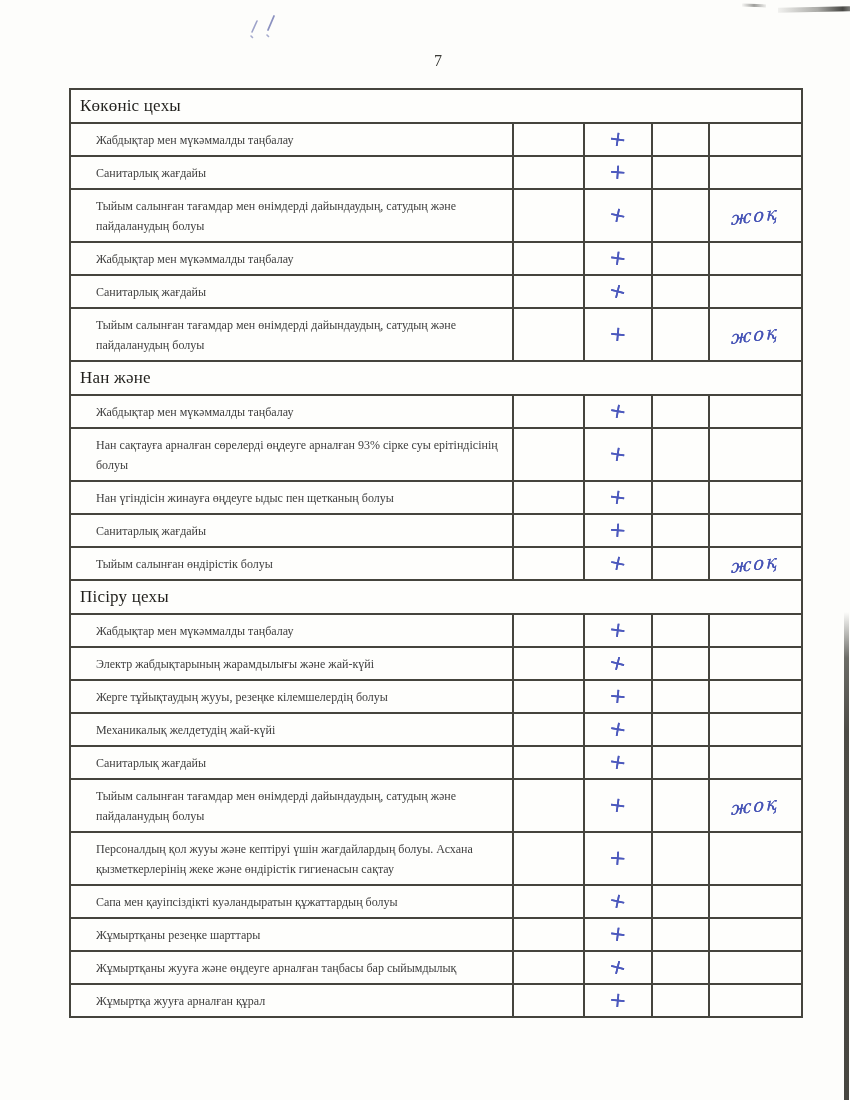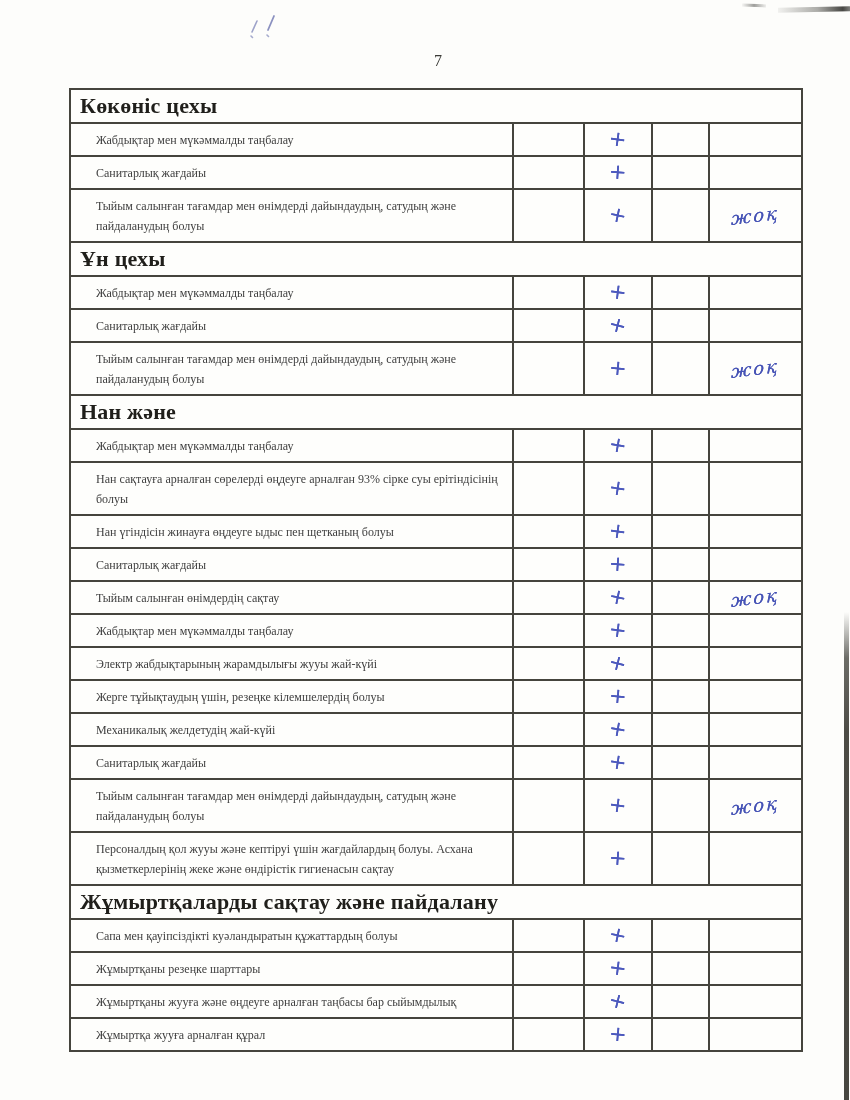--- a/index.html
+++ b/index.html
@@ -33,21 +33,21 @@
   table.checklist{
     position:absolute;top:88px;left:69px;width:732px;
     border-collapse:collapse;table-layout:fixed;
   }
   table.checklist td{
     border:2px solid #45443d;
     vertical-align:middle;
     background:#fefefc;
   }
   tr.section-row td{
-    font-weight:bold;font-size:22px;color:#201f1b;
+    font-weight:normal;font-size:17px;color:#201f1b;
     padding:5px 25px 6px 9px;line-height:21px;
     letter-spacing:.2px;
   }
   td.label-cell{
     font-size:12px;color:#404040;
     padding:6px 9px 5px 25px;line-height:20px;
   }
   td.blank-cell{}
   td.check-cell{text-align:center;}
   .check-mark{
@@ -109,23 +109,20 @@
         <td class="blank-cell"></td>
         <td class="note-cell"></td>
       </tr>
       <tr class="item-row">
         <td class="label-cell">Тыйым салынған тағамдар мен өнімдерді дайындаудың, сатудың және пайдаланудың болуы</td>
         <td class="blank-cell"></td>
         <td class="check-cell"><span class="check-mark" style="transform: rotate(12deg);">+</span></td>
         <td class="blank-cell"></td>
         <td class="note-cell"><span class="note-mark">жоқ</span></td>
       </tr>
-      <tr class="section-row">
-        <td colspan="5">Ұн цехы</td>
-      </tr>
       <tr class="item-row">
         <td class="label-cell">Жабдықтар мен мүкәммалды таңбалау</td>
         <td class="blank-cell"></td>
         <td class="check-cell"><span class="check-mark" style="transform: rotate(7deg);">+</span></td>
         <td class="blank-cell"></td>
         <td class="note-cell"></td>
       </tr>
       <tr class="item-row">
         <td class="label-cell">Санитарлық жағдайы</td>
         <td class="blank-cell"></td>
@@ -165,42 +162,45 @@
         <td class="note-cell"></td>
       </tr>
       <tr class="item-row">
         <td class="label-cell">Санитарлық жағдайы</td>
         <td class="blank-cell"></td>
         <td class="check-cell"><span class="check-mark" style="transform: rotate(4deg);">+</span></td>
         <td class="blank-cell"></td>
         <td class="note-cell"></td>
       </tr>
       <tr class="item-row">
-        <td class="label-cell">Тыйым салынған өнімдердің сақтау</td>
+        <td class="label-cell">Тыйым салынған өндірістік болуы</td>
         <td class="blank-cell"></td>
         <td class="check-cell"><span class="check-mark" style="transform: rotate(12deg);">+</span></td>
         <td class="blank-cell"></td>
         <td class="note-cell"><span class="note-mark">жоқ</span></td>
       </tr>
+      <tr class="section-row">
+        <td colspan="5">Пісіру цехы</td>
+      </tr>
       <tr class="item-row">
         <td class="label-cell">Жабдықтар мен мүкәммалды таңбалау</td>
         <td class="blank-cell"></td>
         <td class="check-cell"><span class="check-mark" style="transform: rotate(7deg);">+</span></td>
         <td class="blank-cell"></td>
         <td class="note-cell"></td>
       </tr>
       <tr class="item-row">
-        <td class="label-cell">Электр жабдықтарының жарамдылығы жууы жай-күйі</td>
+        <td class="label-cell">Электр жабдықтарының жарамдылығы және жай-күйі</td>
         <td class="blank-cell"></td>
         <td class="check-cell"><span class="check-mark" style="transform: rotate(14deg);">+</span></td>
         <td class="blank-cell"></td>
         <td class="note-cell"></td>
       </tr>
       <tr class="item-row">
-        <td class="label-cell">Жерге тұйықтаудың үшін, резеңке кілемшелердің болуы</td>
+        <td class="label-cell">Жерге тұйықтаудың жууы, резеңке кілемшелердің болуы</td>
         <td class="blank-cell"></td>
         <td class="check-cell"><span class="check-mark" style="transform: rotate(5deg);">+</span></td>
         <td class="blank-cell"></td>
         <td class="note-cell"></td>
       </tr>
       <tr class="item-row">
         <td class="label-cell">Механикалық желдетудің жай-күйі</td>
         <td class="blank-cell"></td>
         <td class="check-cell"><span class="check-mark" style="transform: rotate(10deg);">+</span></td>
         <td class="blank-cell"></td>
@@ -219,23 +219,20 @@
         <td class="check-cell"><span class="check-mark" style="transform: rotate(8deg);">+</span></td>
         <td class="blank-cell"></td>
         <td class="note-cell"><span class="note-mark">жоқ</span></td>
       </tr>
       <tr class="item-row">
         <td class="label-cell">Персоналдың қол жууы және кептіруі үшін жағдайлардың болуы. Асхана қызметкерлерінің жеке және өндірістік гигиенасын сақтау</td>
         <td class="blank-cell"></td>
         <td class="check-cell"><span class="check-mark" style="transform: rotate(4deg);">+</span></td>
         <td class="blank-cell"></td>
         <td class="note-cell"></td>
-      </tr>
-      <tr class="section-row">
-        <td colspan="5">Жұмыртқаларды сақтау және пайдалану</td>
       </tr>
       <tr class="item-row">
         <td class="label-cell">Сапа мен қауіпсіздікті куәландыратын құжаттардың болуы</td>
         <td class="blank-cell"></td>
         <td class="check-cell"><span class="check-mark" style="transform: rotate(12deg);">+</span></td>
         <td class="blank-cell"></td>
         <td class="note-cell"></td>
       </tr>
       <tr class="item-row">
         <td class="label-cell">Жұмыртқаны резеңке шарттары</td>

